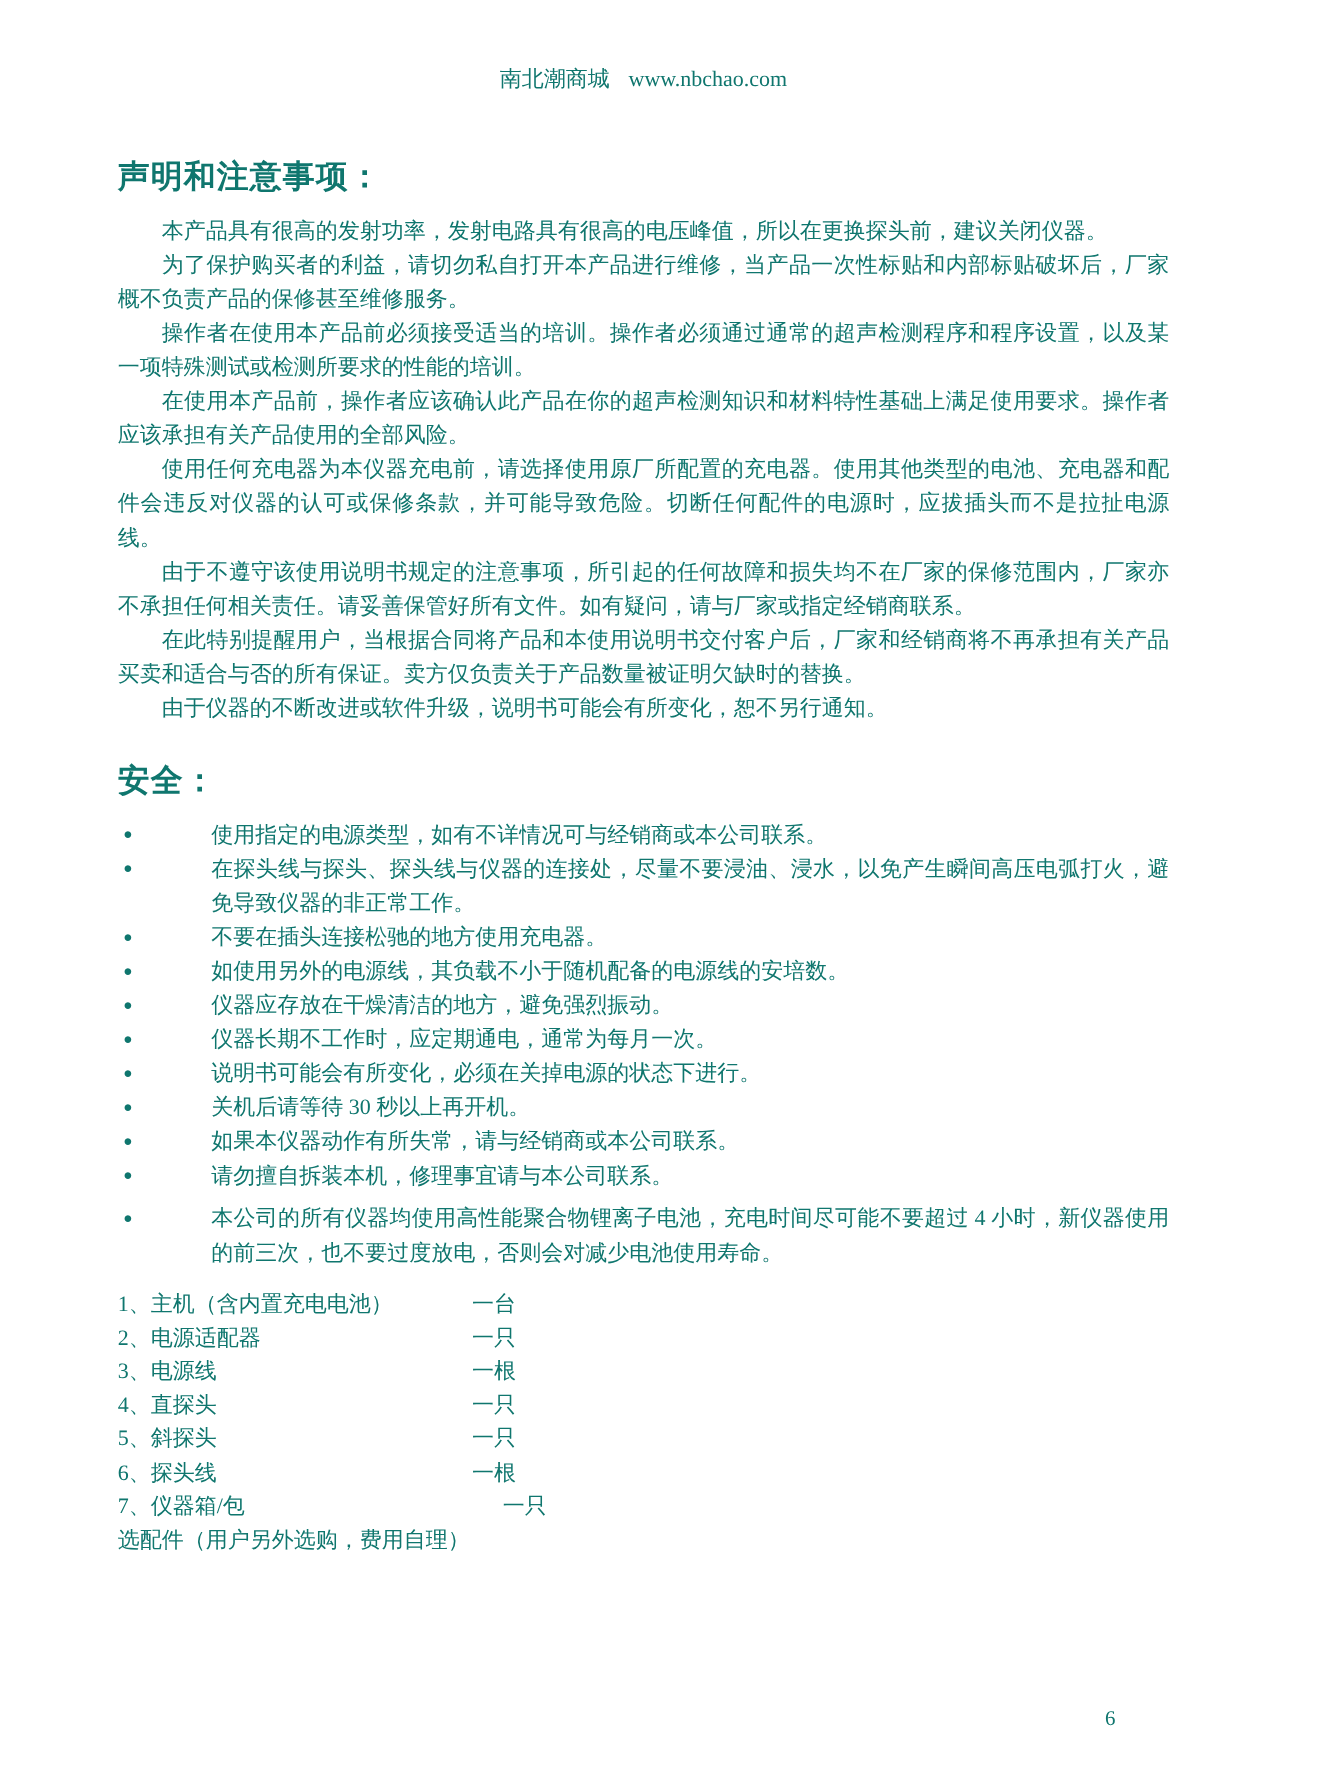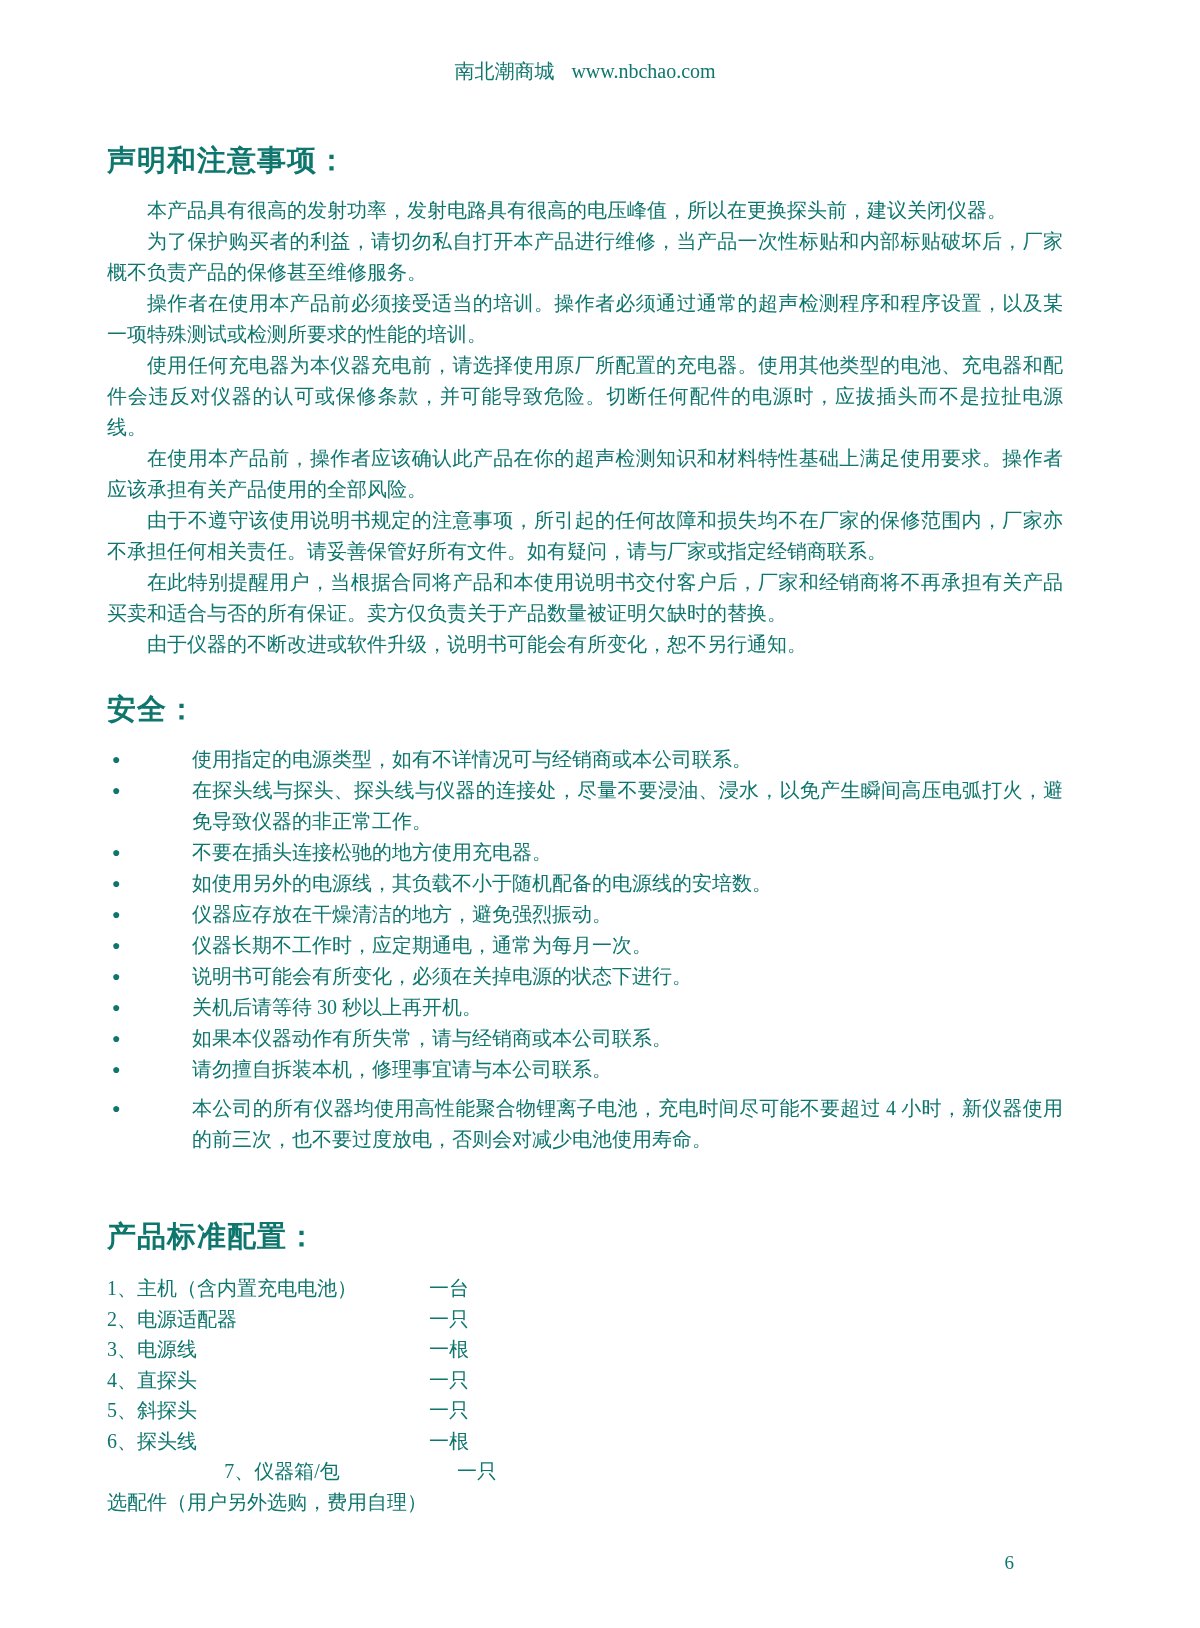--- a/index.html
+++ b/index.html
@@ -83,22 +83,22 @@
   <div class="doc-header">
     <span class="site-name">南北潮商城</span>
     <span class="site-url">www.nbchao.com</span>
   </div>
 
   <h1 class="sec-title first">声明和注意事项：</h1>
 
   <p class="body-para">本产品具有很高的发射功率，发射电路具有很高的电压峰值，所以在更换探头前，建议关闭仪器。</p>
   <p class="body-para">为了保护购买者的利益，请切勿私自打开本产品进行维修，当产品一次性标贴和内部标贴破坏后，厂家概不负责产品的保修甚至维修服务。</p>
   <p class="body-para">操作者在使用本产品前必须接受适当的培训。操作者必须通过通常的超声检测程序和程序设置，以及某一项特殊测试或检测所要求的性能的培训。</p>
+  <p class="body-para">在使用本产品前，操作者应该确认此产品在你的超声检测知识和材料特性基础上满足使用要求。操作者应该承担有关产品使用的全部风险。</p>
   <p class="body-para">使用任何充电器为本仪器充电前，请选择使用原厂所配置的充电器。使用其他类型的电池、充电器和配件会违反对仪器的认可或保修条款，并可能导致危险。切断任何配件的电源时，应拔插头而不是拉扯电源线。</p>
-  <p class="body-para">在使用本产品前，操作者应该确认此产品在你的超声检测知识和材料特性基础上满足使用要求。操作者应该承担有关产品使用的全部风险。</p>
   <p class="body-para">由于不遵守该使用说明书规定的注意事项，所引起的任何故障和损失均不在厂家的保修范围内，厂家亦不承担任何相关责任。请妥善保管好所有文件。如有疑问，请与厂家或指定经销商联系。</p>
   <p class="body-para">在此特别提醒用户，当根据合同将产品和本使用说明书交付客户后，厂家和经销商将不再承担有关产品买卖和适合与否的所有保证。卖方仅负责关于产品数量被证明欠缺时的替换。</p>
   <p class="body-para">由于仪器的不断改进或软件升级，说明书可能会有所变化，恕不另行通知。</p>
 
   <h1 class="sec-title">安全：</h1>
 
   <ul class="bullet-list">
     <li>
       <span class="bullet">●</span>
       <span class="li-text">使用指定的电源类型，如有不详情况可与经销商或本公司联系。</span>
@@ -142,21 +142,20 @@
   </ul>
 
 
   <ul class="bullet-list">
     <li>
       <span class="bullet">●</span>
       <span class="li-text">本公司的所有仪器均使用高性能聚合物锂离子电池，充电时间尽可能不要超过 4 小时，新仪器使用的前三次，也不要过度放电，否则会对减少电池使用寿命。</span>
     </li>
   </ul>
 
-  <h1 class="sec-title big-gap">产品标准配置：</h1>
 
   <div class="cfg-list">
     <div class="cfg-row">
       <span class="cfg-label">1、主机（含内置充电电池）</span>
       <span class="cfg-qty">一台</span>
     </div>
     <div class="cfg-row">
       <span class="cfg-label">2、电源适配器</span>
       <span class="cfg-qty">一只</span>
     </div>
@@ -170,21 +169,21 @@
     </div>
     <div class="cfg-row">
       <span class="cfg-label">5、斜探头</span>
       <span class="cfg-qty">一只</span>
     </div>
     <div class="cfg-row">
       <span class="cfg-label">6、探头线</span>
       <span class="cfg-qty">一根</span>
     </div>
     <div class="cfg-row">
-      <span class="cfg-label" style="width:350px;text-align:center;">7、仪器箱/包</span>
+      <span class="cfg-label" style="width:350px;">7、仪器箱/包</span>
       <span class="cfg-qty">一只</span>
     </div>
     <div class="cfg-note">选配件（用户另外选购，费用自理）</div>
   </div>
 
   <div class="page-number">6</div>
 
 </div>
 
 </body></html>

